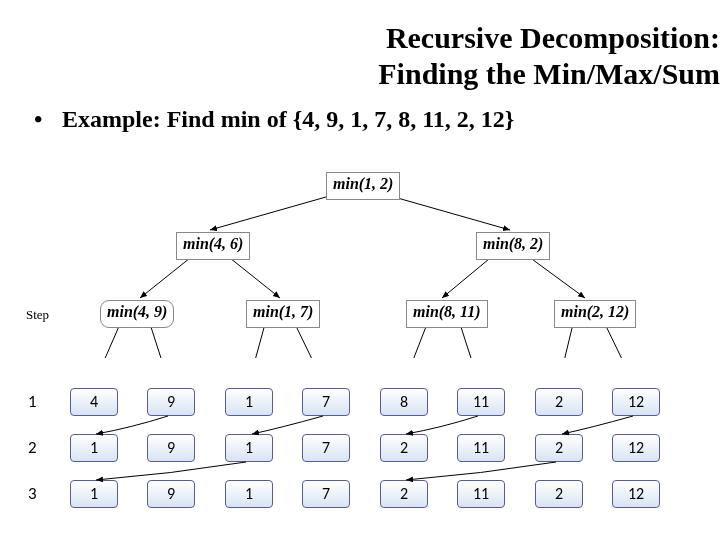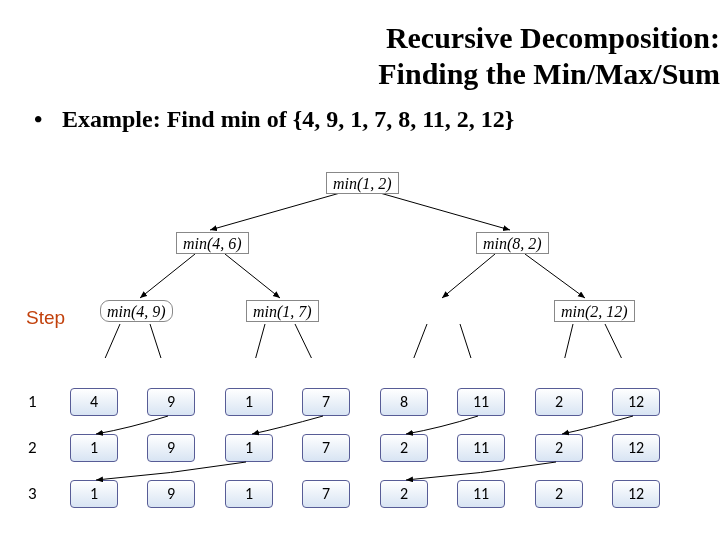--- a/index.html
+++ b/index.html
@@ -43,28 +43,29 @@
   .node {
     position: absolute;
     border: 1px solid #888;
     background: #fff;
     font-family: "Times New Roman", serif;
     font-size: 16px;
     font-style: italic;
     color: #000;
     padding: 0 6px;
     line-height: 22px;
-    height: 22px;
+    height: 28px;
     white-space: nowrap;
+    font-weight: bold;
   }
   .step-label {
     position: absolute;
-    font-family: Liberation Sans, sans-serif;
-    font-size: 19px;
-    color: #c2410c;
+    font-family: Liberation Serif, serif;
+    font-size: 13px;
+    color: #000000;
   }
   .table-area {
     position: absolute;
     left: 0;
     top: 388px;
     width: 720px;
     height: 140px;
   }
   .table-area svg.arrows { position: absolute; left: 0; top: 0; width: 720px; height: 140px; }
   .row-label {
@@ -125,20 +126,21 @@
     <line x1="427" y1="156" x2="403" y2="218" stroke="#000" stroke-width="1" marker-end="url(#ah)"></line>
     <line x1="460" y1="156" x2="480" y2="218" stroke="#000" stroke-width="1" marker-end="url(#ah)"></line>
     <line x1="573" y1="156" x2="558" y2="218" stroke="#000" stroke-width="1" marker-end="url(#ah)"></line>
     <line x1="605" y1="156" x2="635" y2="218" stroke="#000" stroke-width="1" marker-end="url(#ah)"></line>
   </svg>
   <div class="node" style="left:326px; top:4px;">min(1, 2)</div>
   <div class="node" style="left:176px; top:64px;">min(4, 6)</div>
   <div class="node" style="left:476px; top:64px;">min(8, 2)</div>
   <div class="node" style="left:100px; top:132px;border-radius:9px;">min(4, 9)</div>
   <div class="node" style="left:246px; top:132px;">min(1, 7)</div>
+  <div class="node" style="left:406px; top:132px;">min(8, 11)</div>
   <div class="node" style="left:554px; top:132px;">min(2, 12)</div>
 </div>
 
 <div class="step-label" style="left:26px; top:307px;">Step</div>
 
 <div class="table-area">
 
   <div class="row-label" style="top:3px;">1</div>
   <div class="row-label" style="top:49px;">2</div>
   <div class="row-label" style="top:95px;">3</div>

